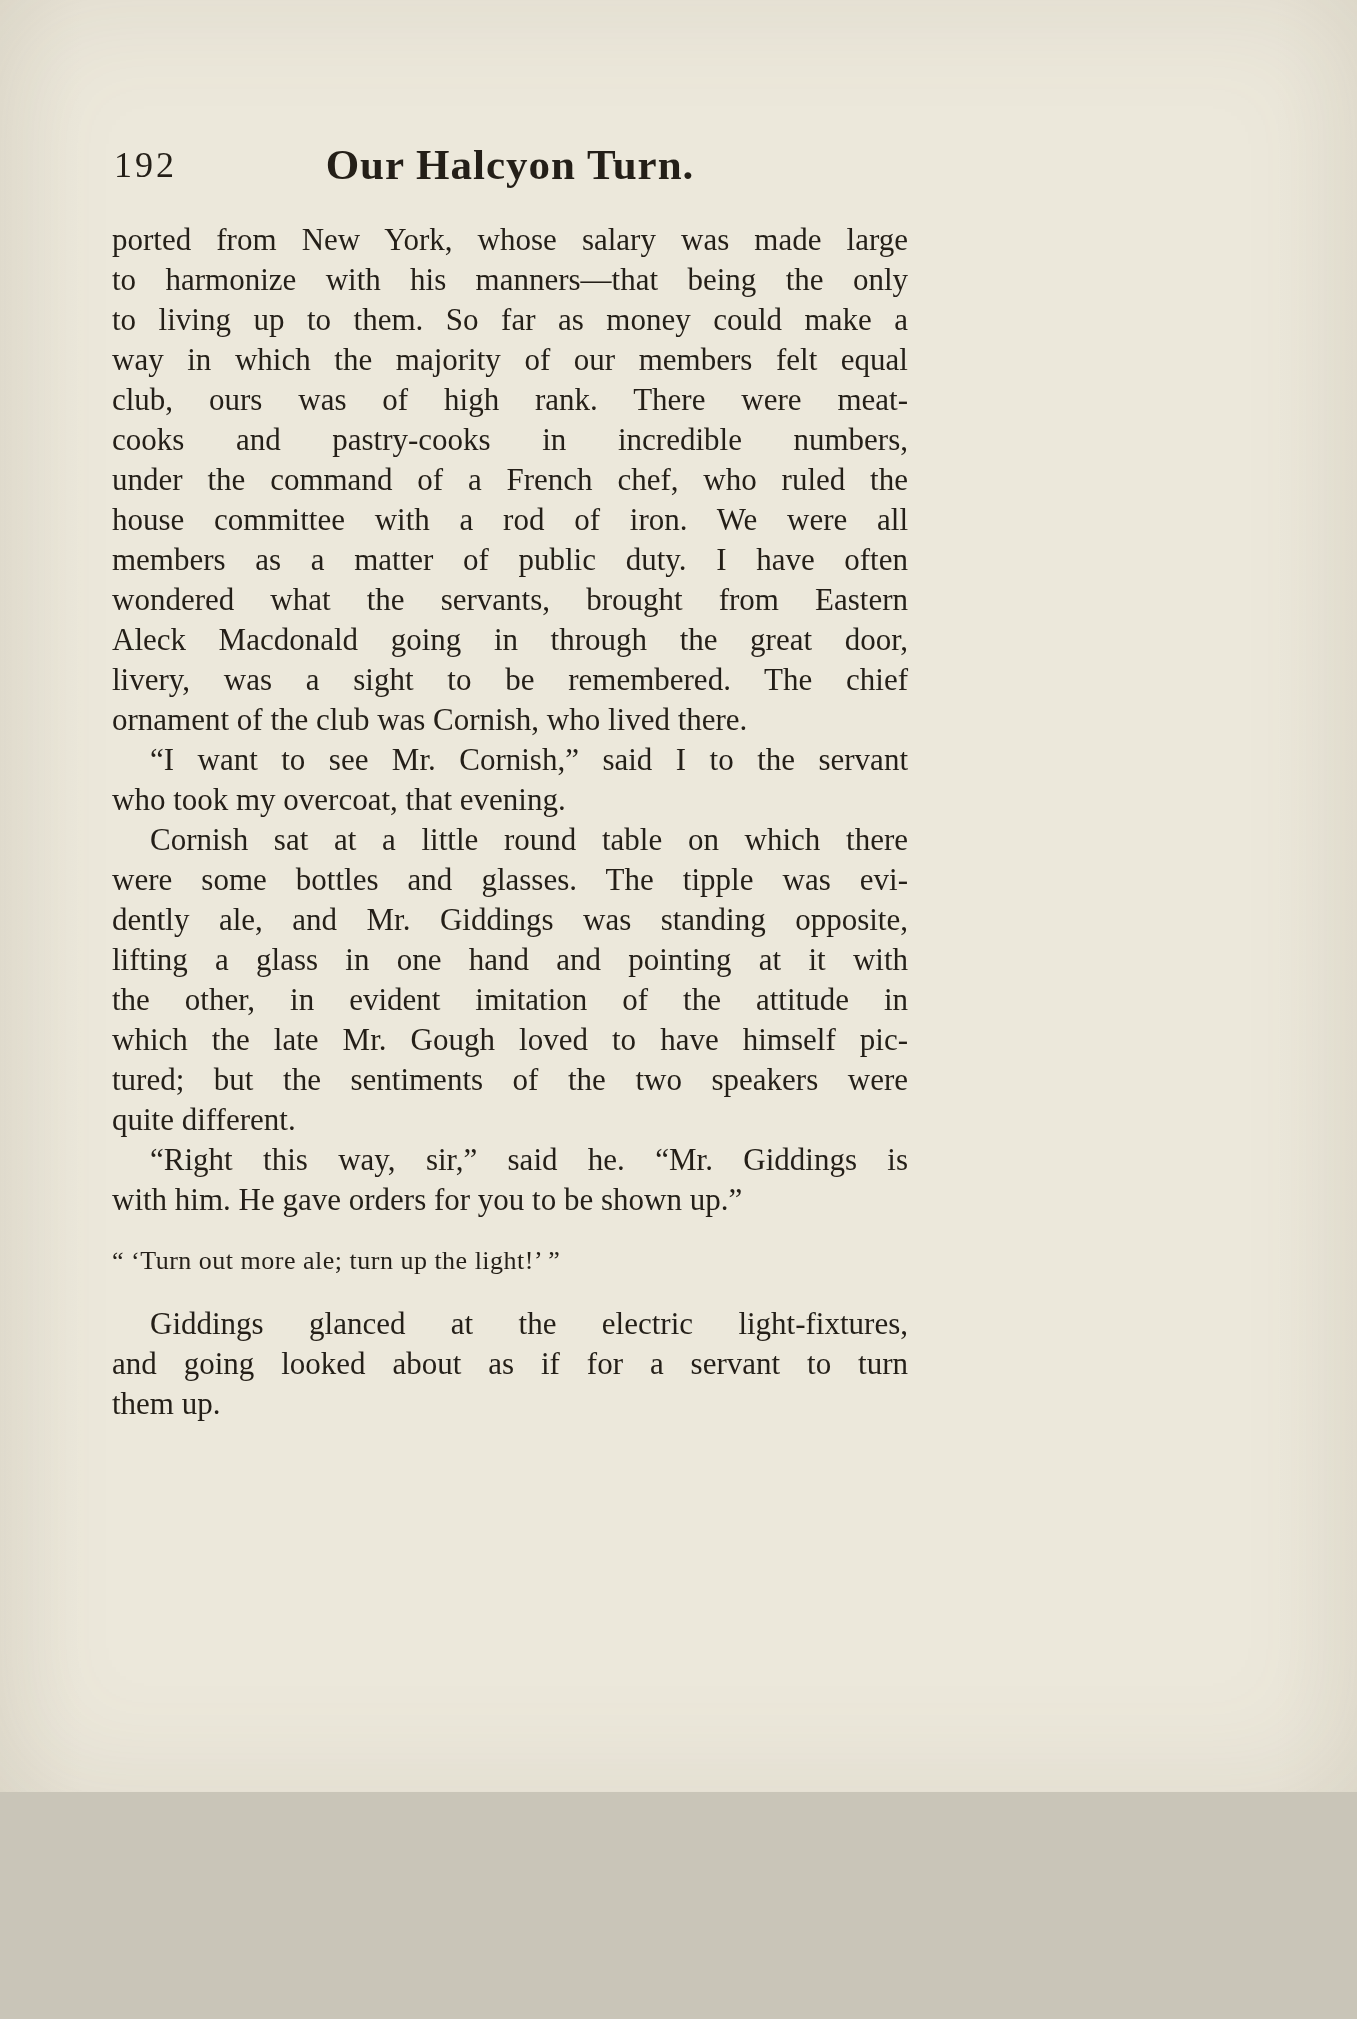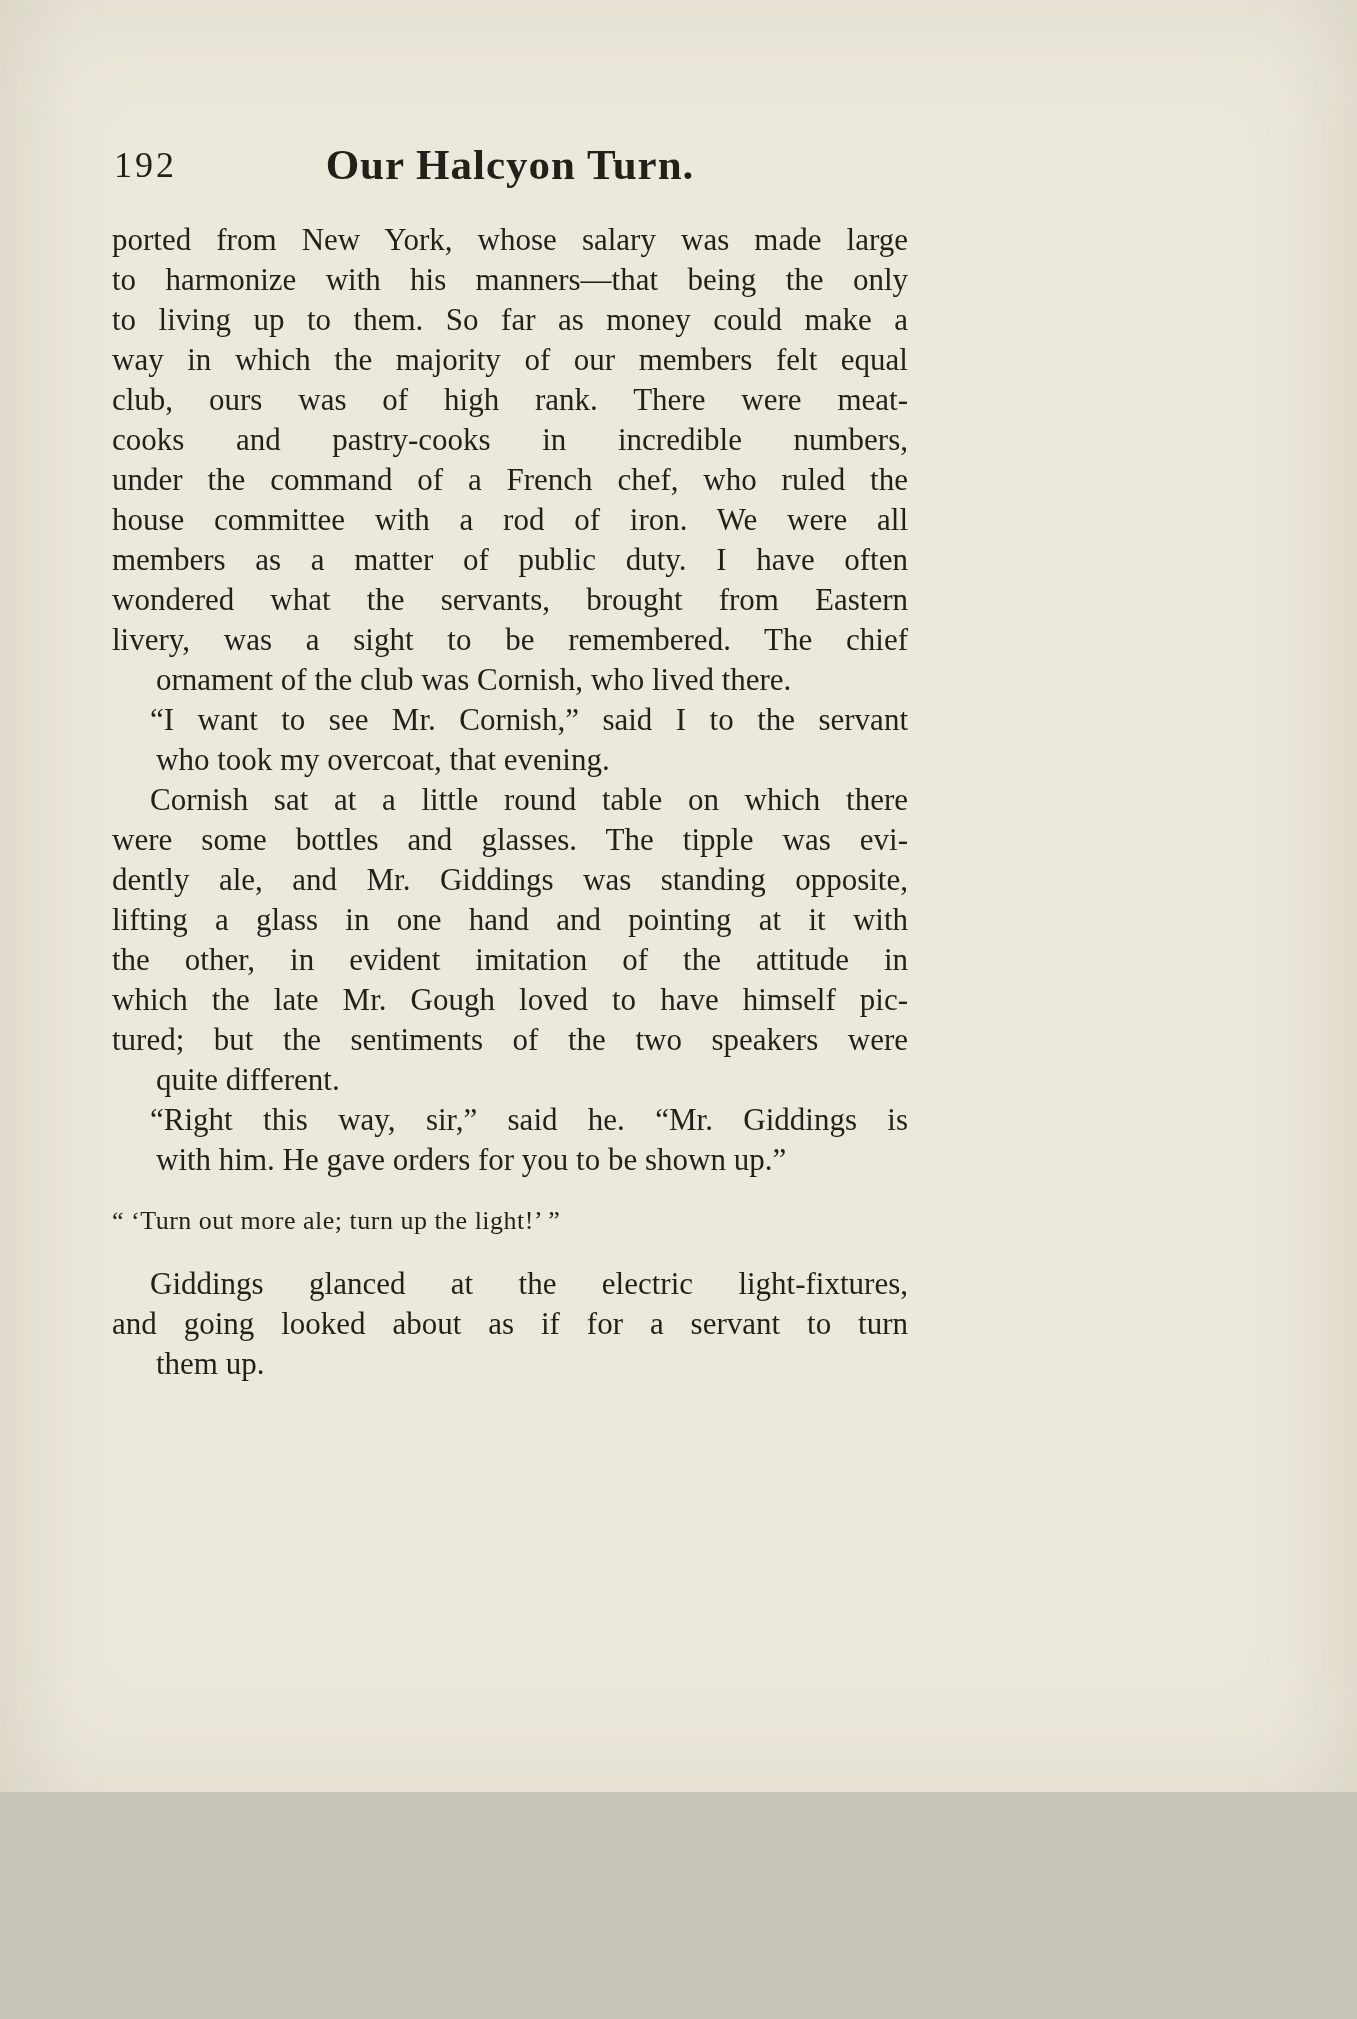--- a/index.html
+++ b/index.html
@@ -52,21 +52,20 @@
   .para {
     margin: 0;
   }
   .para .line {
     text-align: justify;
     text-align-last: justify;
   }
   .para .line.last {
     text-align: justify;
     text-align-last: left;
-    margin-left: 44px;
   }
   .para.indent .line:first-child {
     text-indent: 38px;
   }
   .quote {
     font-size: 26px;
     line-height: 34px;
     margin: 24px 0 26px 0;
     letter-spacing: 0.5px;
   }
@@ -85,20 +84,21 @@
           <div class="line">ported from New York, whose salary was made large</div>
           <div class="line">to harmonize with his manners—that being the only</div>
           <div class="line">to living up to them.  So far as money could make a</div>
           <div class="line">way in which the majority of our members felt equal</div>
           <div class="line">club, ours was of high rank.  There were meat-</div>
           <div class="line">cooks and pastry-cooks in incredible numbers,</div>
           <div class="line">under the command of a French chef, who ruled the</div>
           <div class="line">house committee with a rod of iron.  We were all</div>
           <div class="line">members as a matter of public duty.  I have often</div>
           <div class="line">wondered what the servants, brought from Eastern</div>
+          <div class="line">Aleck Macdonald going in through the great door,</div>
           <div class="line">livery, was a sight to be remembered.  The chief</div>
           <div class="line last">ornament of the club was Cornish, who lived there.</div>
         </div>
         <div class="para indent">
           <div class="line">“I want to see Mr. Cornish,” said I to the servant</div>
           <div class="line last">who took my overcoat, that evening.</div>
         </div>
         <div class="para indent">
           <div class="line">Cornish sat at a little round table on which there</div>
           <div class="line">were some bottles and glasses.  The tipple was evi-</div>

